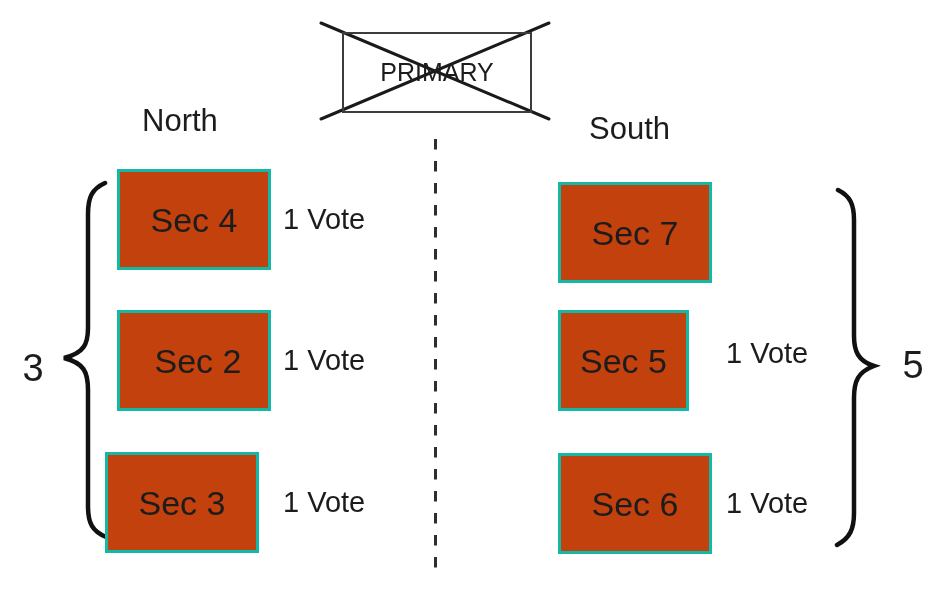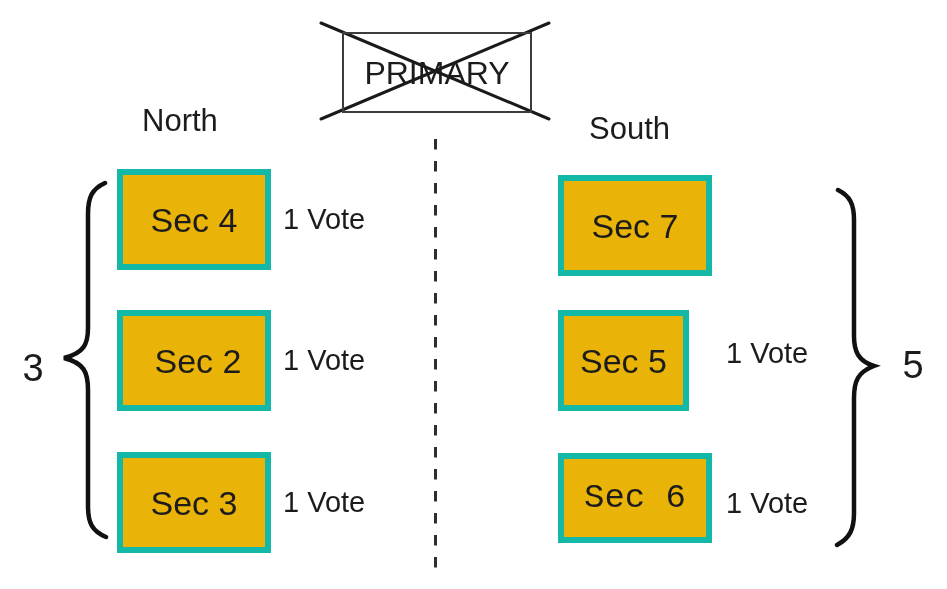--- a/index.html
+++ b/index.html
@@ -18,37 +18,37 @@
   }
   .overlay {
     position: absolute;
     left: 0;
     top: 0;
     pointer-events: none;
   }
   .node {
     position: absolute;
     box-sizing: border-box;
-    border: 6px solid #14b8a6;
-    background: #eab308;
+    border: 3px solid #14b8a6;
+    background: #c2410c;
     display: flex;
     align-items: center;
     justify-content: center;
   }
   .node-label {
     font-size: 34px;
     line-height: 1;
     white-space: nowrap;
   }
   .primary-node {
     border: 2px solid #3c3c3c;
     background: transparent;
   }
   .primary-node .node-label {
-    font-size: 32px;
+    font-size: 25px;
   }
   .dc-label {
     position: absolute;
     font-size: 31px;
     line-height: 1;
     white-space: nowrap;
   }
   .vote-label {
     position: absolute;
     height: 101px;
@@ -95,35 +95,35 @@
   <div class="node" style="left:117px; top:169px; width:154px; height:101px;">
     <span class="node-label">Sec 4</span>
   </div>
   <div class="vote-label" style="left:283px; top:169px;">1 Vote</div>
 
   <div class="node" style="left:117px; top:310px; width:154px; height:101px;padding-left:8px;">
     <span class="node-label">Sec 2</span>
   </div>
   <div class="vote-label" style="left:283px; top:310px;">1 Vote</div>
 
-  <div class="node" style="left:117px; top:452px; width:154px; height:101px;">
+  <div class="node" style="left:105px; top:452px; width:154px; height:101px;">
     <span class="node-label">Sec 3</span>
   </div>
   <div class="vote-label" style="left:283px; top:452px;">1 Vote</div>
 
-  <div class="node" style="left:558px; top:175px; width:154px; height:101px;align-items:center;">
+  <div class="node" style="left:558px; top:182px; width:154px; height:101px;align-items:center;">
     <span class="node-label">Sec 7</span>
   </div>
 
   <div class="node" style="left:558px; top:310px; width:131px; height:101px;">
     <span class="node-label">Sec 5</span>
   </div>
   <div class="vote-label" style="left:726px; top:303px;">1 Vote</div>
 
-  <div class="node" style="left:558px; top:453px; width:154px; height:90px;font-family:Liberation Mono, monospace;">
+  <div class="node" style="left:558px; top:453px; width:154px; height:101px;">
     <span class="node-label">Sec 6</span>
   </div>
   <div class="vote-label" style="left:726px; top:453px;">1 Vote</div>
 
   <div class="total-label" style="left:16px; top:349px;">3</div>
   <div class="total-label" style="left:896px; top:346px;">5</div>
 
 </div>
 
 </body></html>

